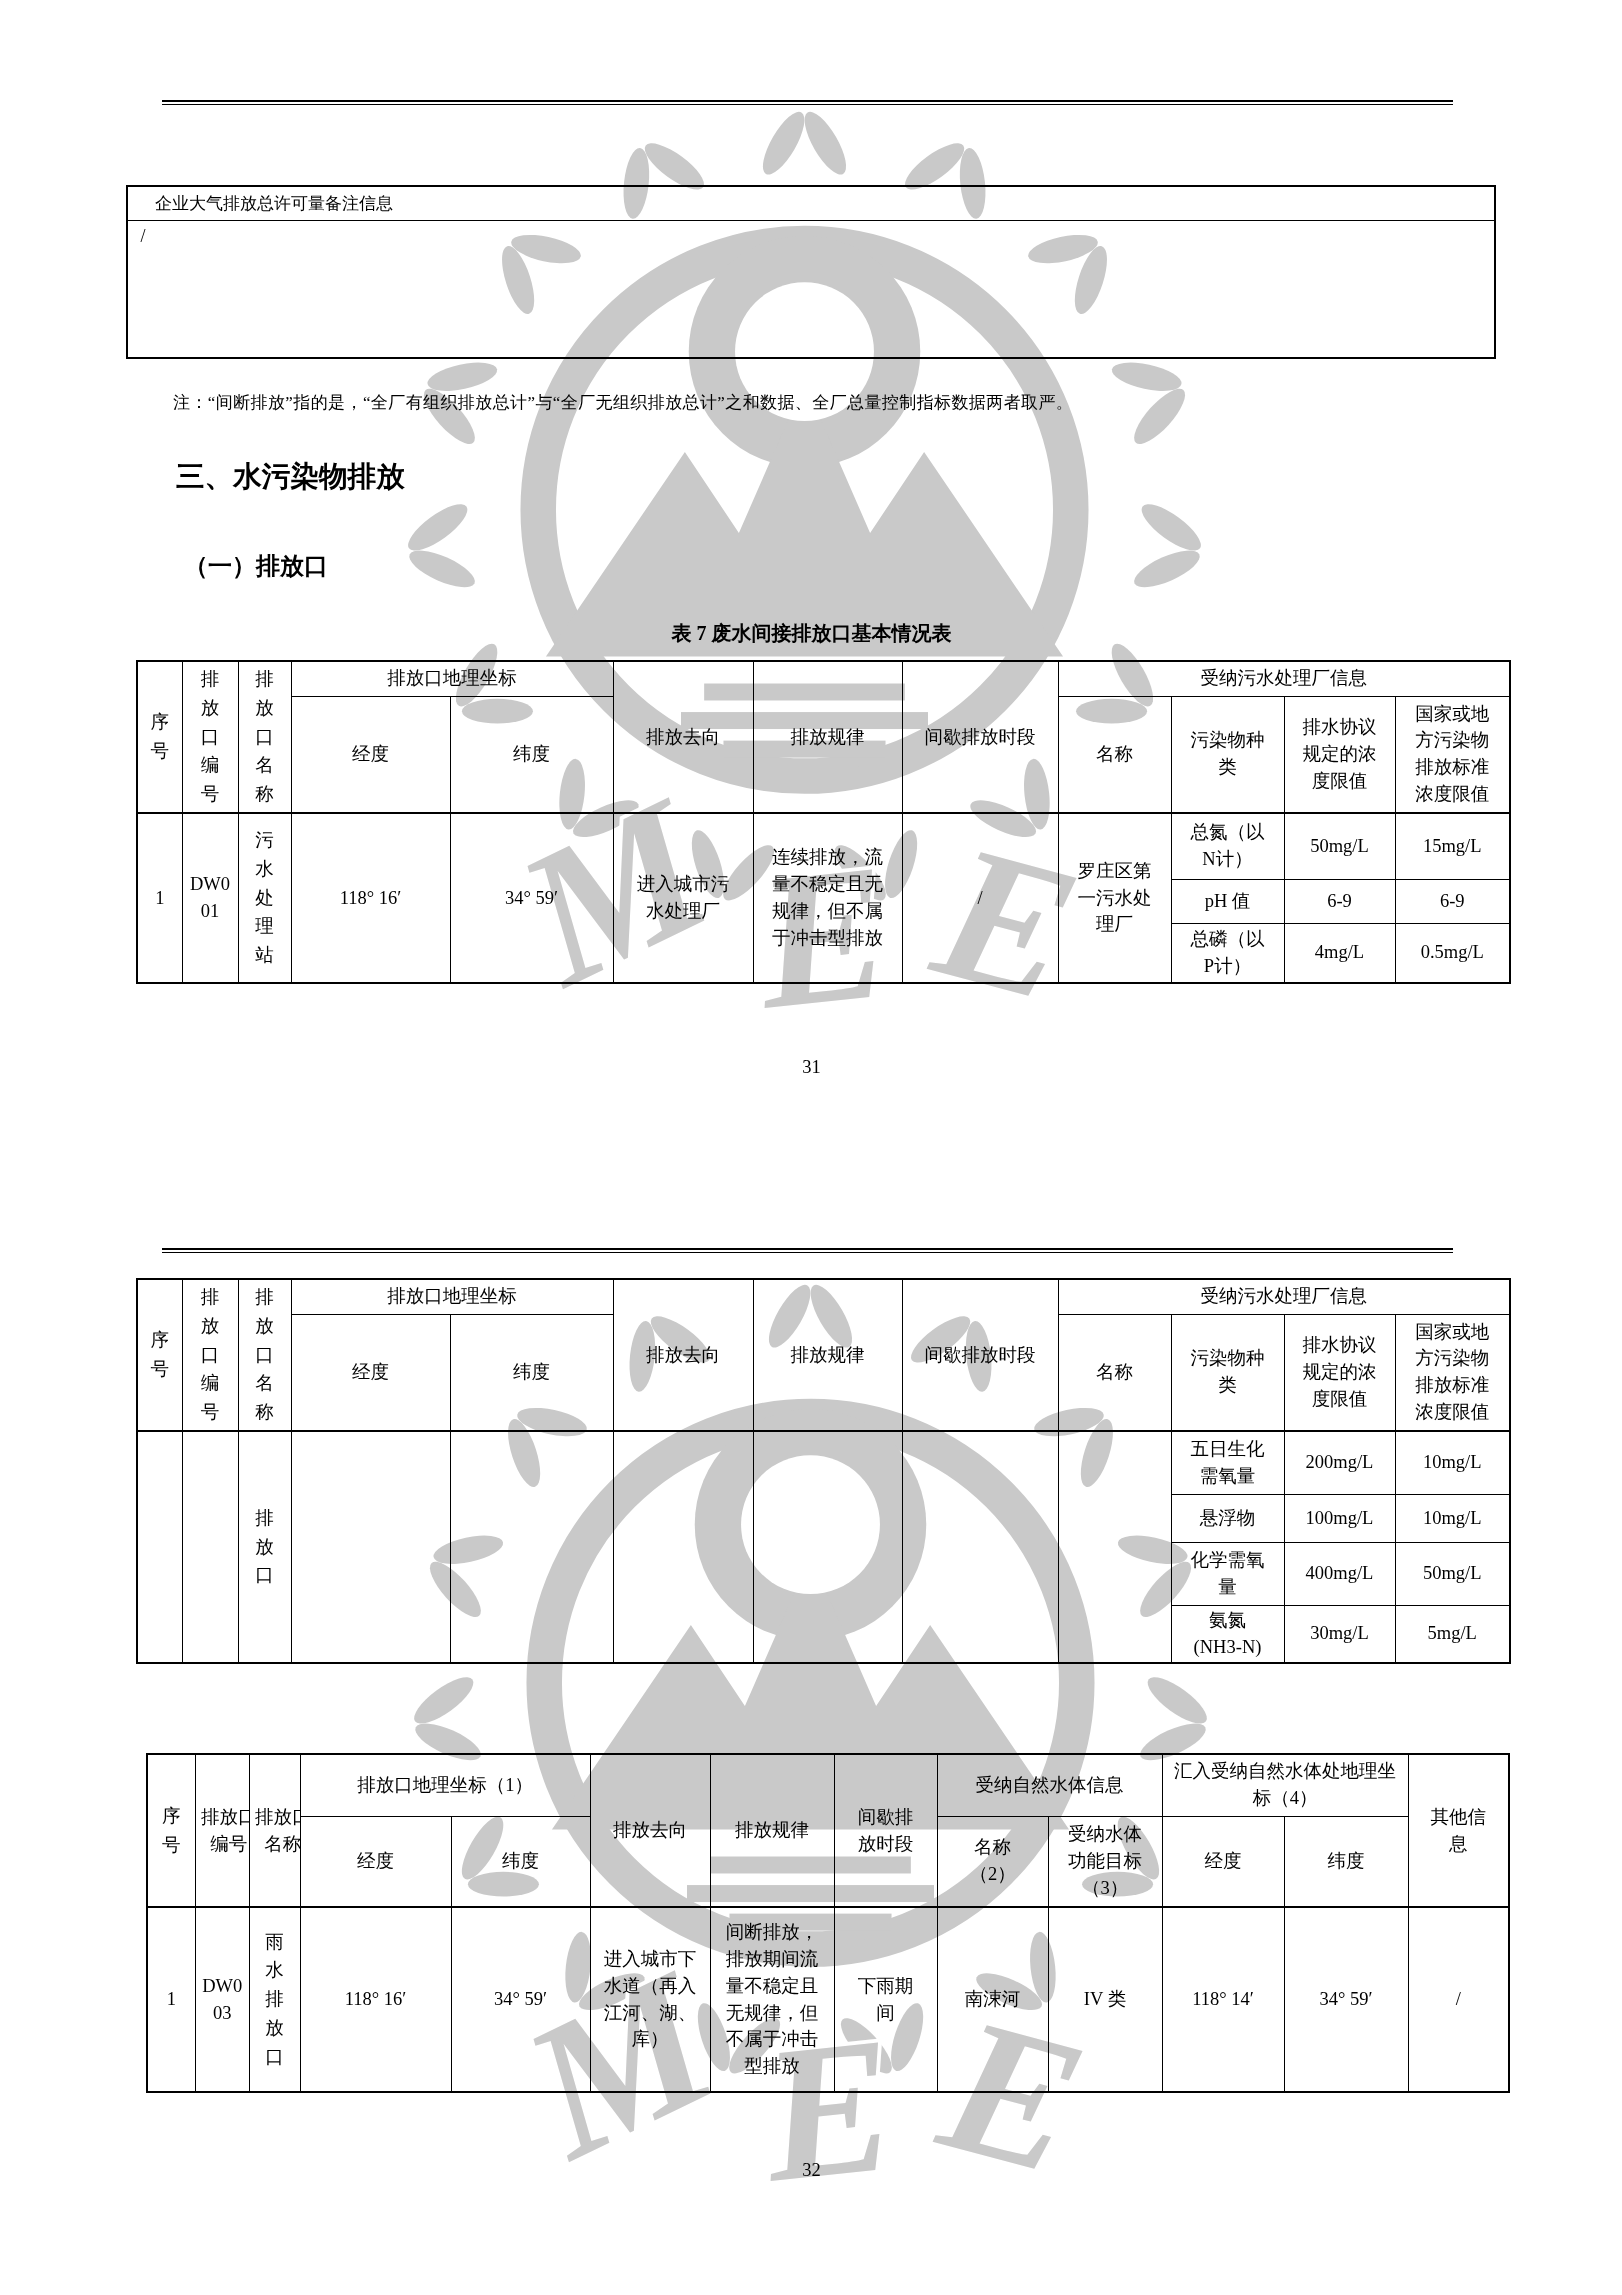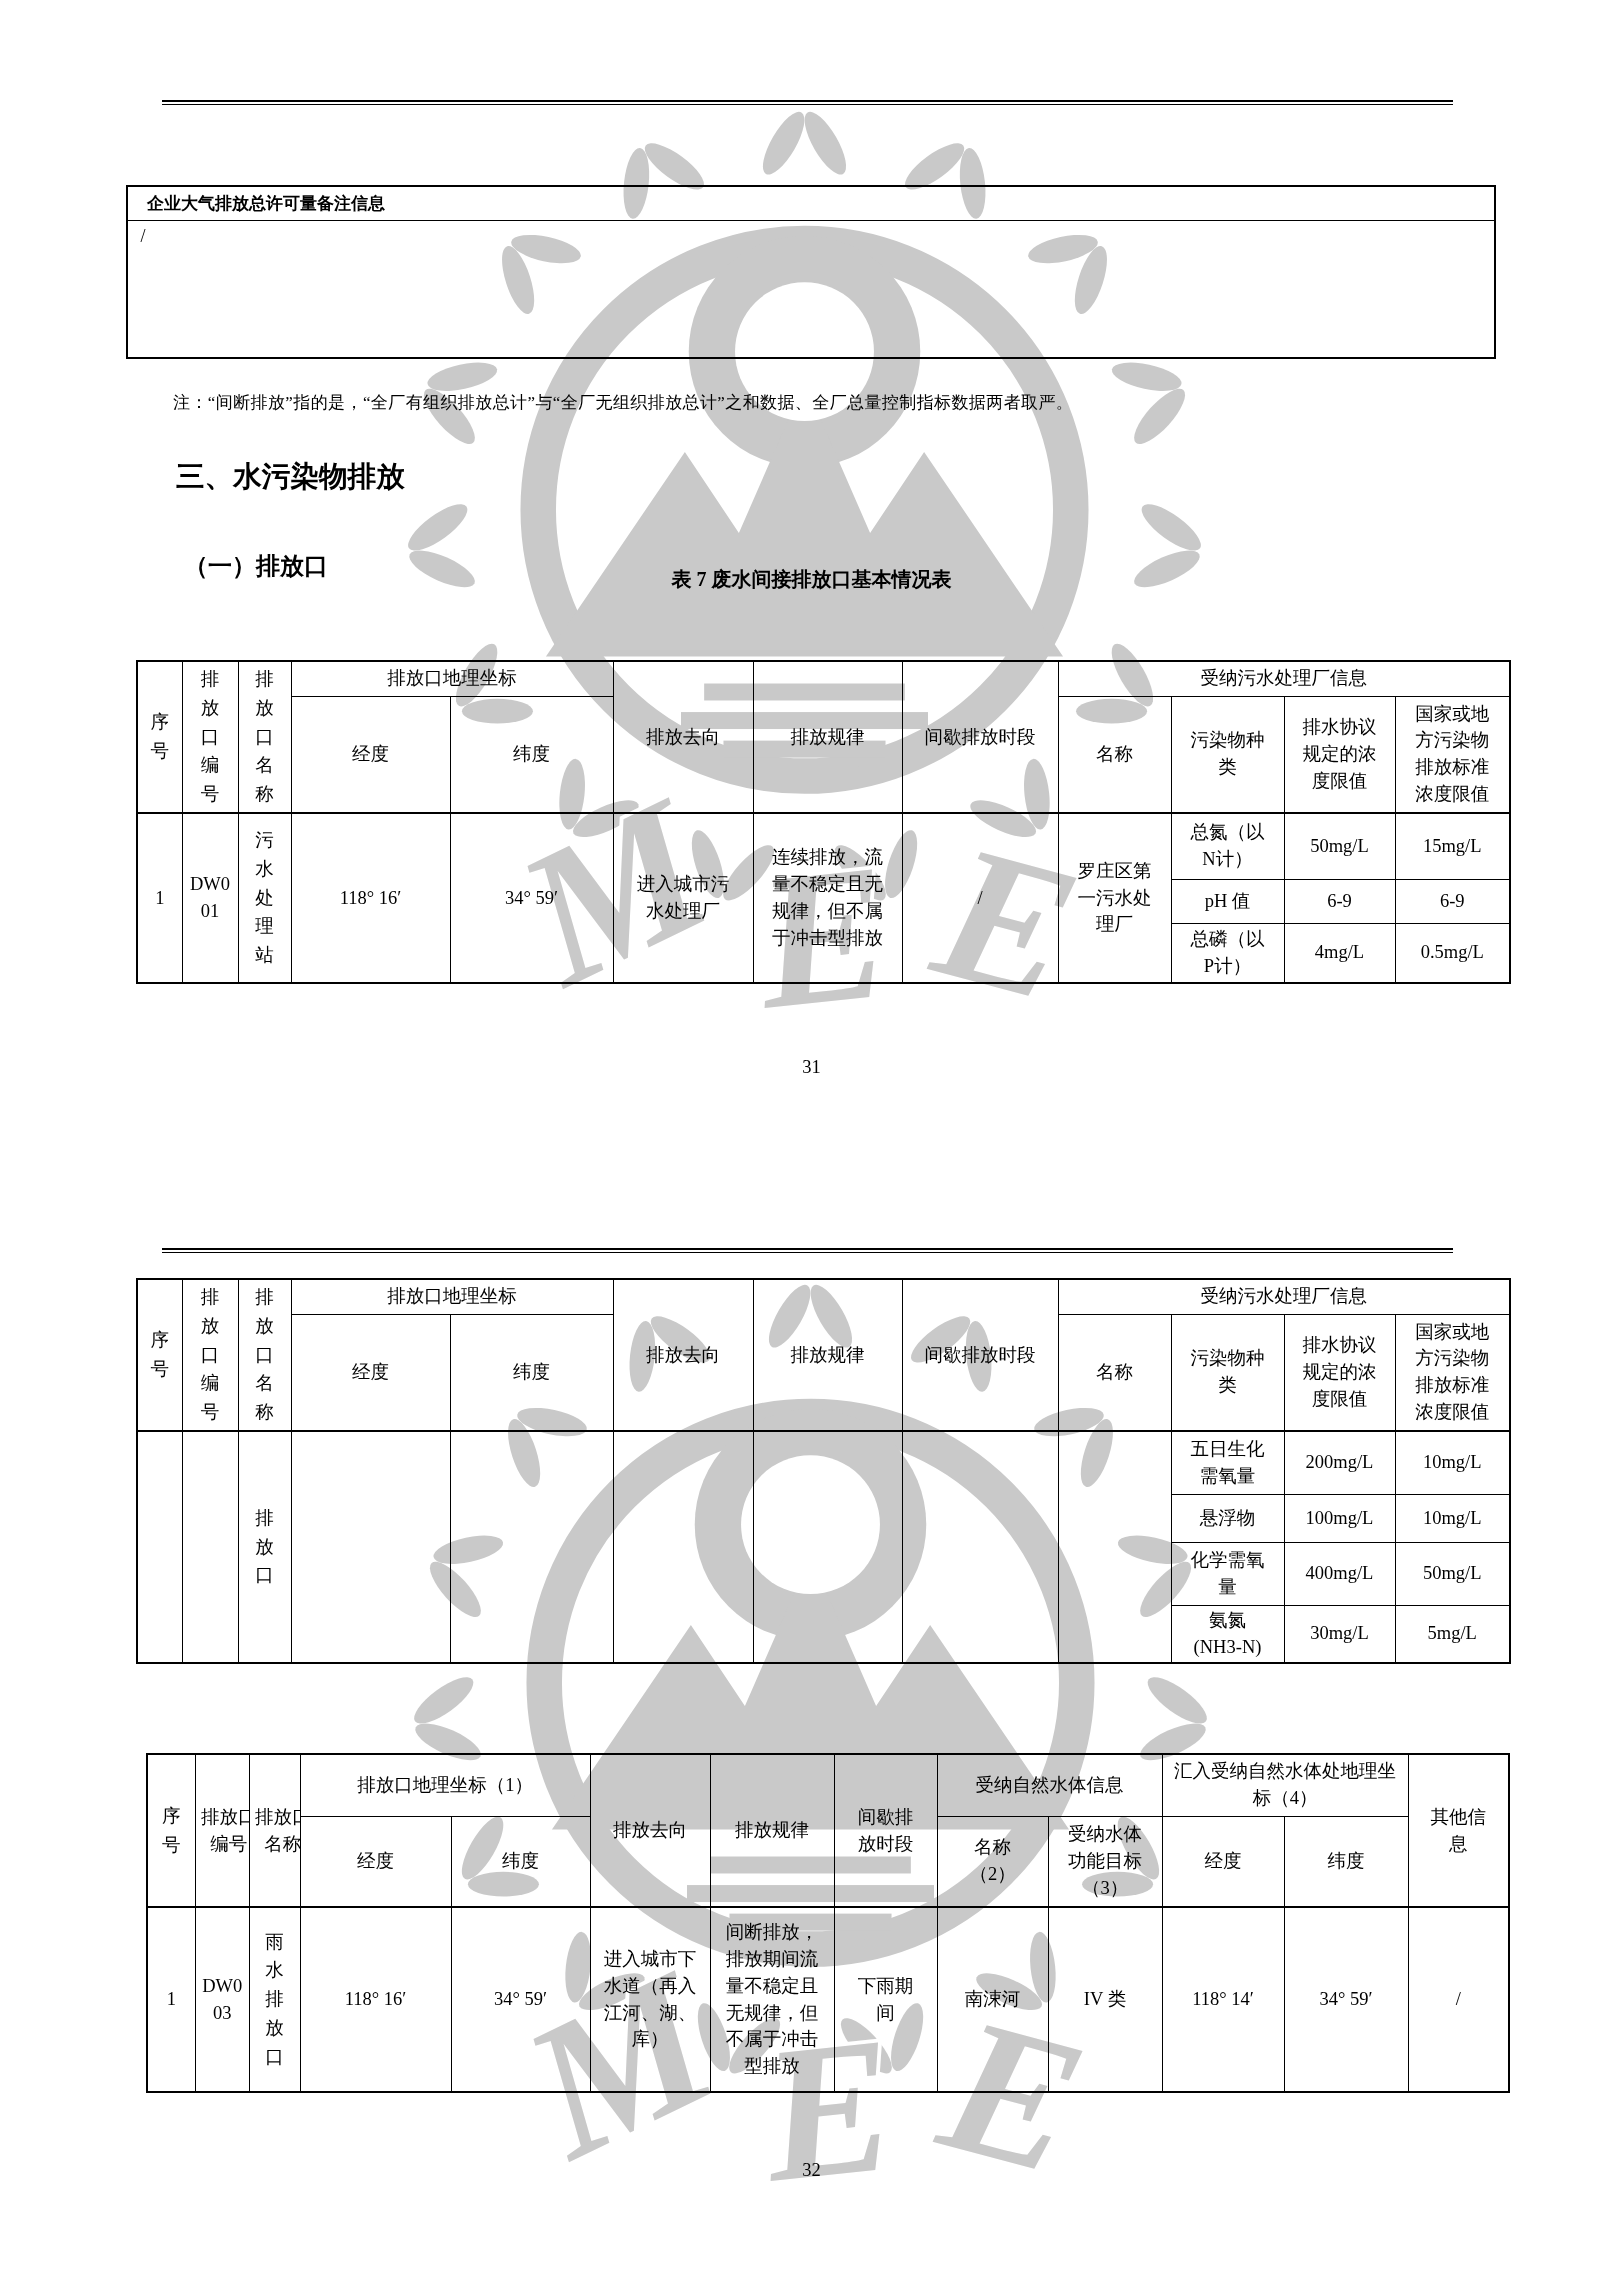--- a/index.html
+++ b/index.html
@@ -13,32 +13,32 @@
   #wm2{left:386px;top:1204px;}
   .content{position:absolute;left:0;top:0;width:1623px;height:2295px;z-index:1;}
 
   .rule{position:absolute;left:162px;width:1291px;height:2.3px;
         border-top:2.3px solid #000;border-bottom:0.8px solid #000;}
   #rule1{top:100px;}
   #rule2{top:1248px;}
 
   .remark{position:absolute;left:126px;top:185px;width:1370px;height:174px;
           border:2.3px solid #000;box-sizing:border-box;background:transparent;}
-  .remark-title{height:33px;line-height:33px;padding-left:19px;
-                border-bottom:1.5px solid #000;font-weight:bold;font-size:17px;}
+  .remark-title{height:33px;line-height:33px;padding-left:27px;
+                border-bottom:1.5px solid #000;font-weight:normal;font-size:17px;}
   .remark-body{padding:4.6px 12.4px;font-size:18px;}
 
   .note{position:absolute;left:173px;top:391px;font-size:17px;letter-spacing:0.4px;}
 
   .h-sec{position:absolute;left:176px;top:457px;font-size:28.6px;font-weight:bold;}
   .h-sub{position:absolute;left:184px;top:550px;font-size:24px;font-weight:bold;}
 
   .tbl-title{position:absolute;left:0;width:1623px;text-align:center;
              font-size:20px;font-weight:bold;}
-  #t7title{top:566px;}
+  #t7title{top:620px;}
   #t8title{top:1720px;}
 
   table.t{position:absolute;border-collapse:collapse;table-layout:fixed;
           border:2.3px solid #000;background:transparent;}
   #t7{left:136px;top:660px;width:1372px;}
   #t7b{left:136px;top:1278px;width:1372px;}
   #t8{left:146px;top:1753px;width:1362px;}
   .t th,.t td{border:0.8px solid #000;font-weight:normal;text-align:center;
               vertical-align:middle;font-size:18.5px;line-height:1.45;
               padding:1.5px 4.6px;overflow:hidden;}

